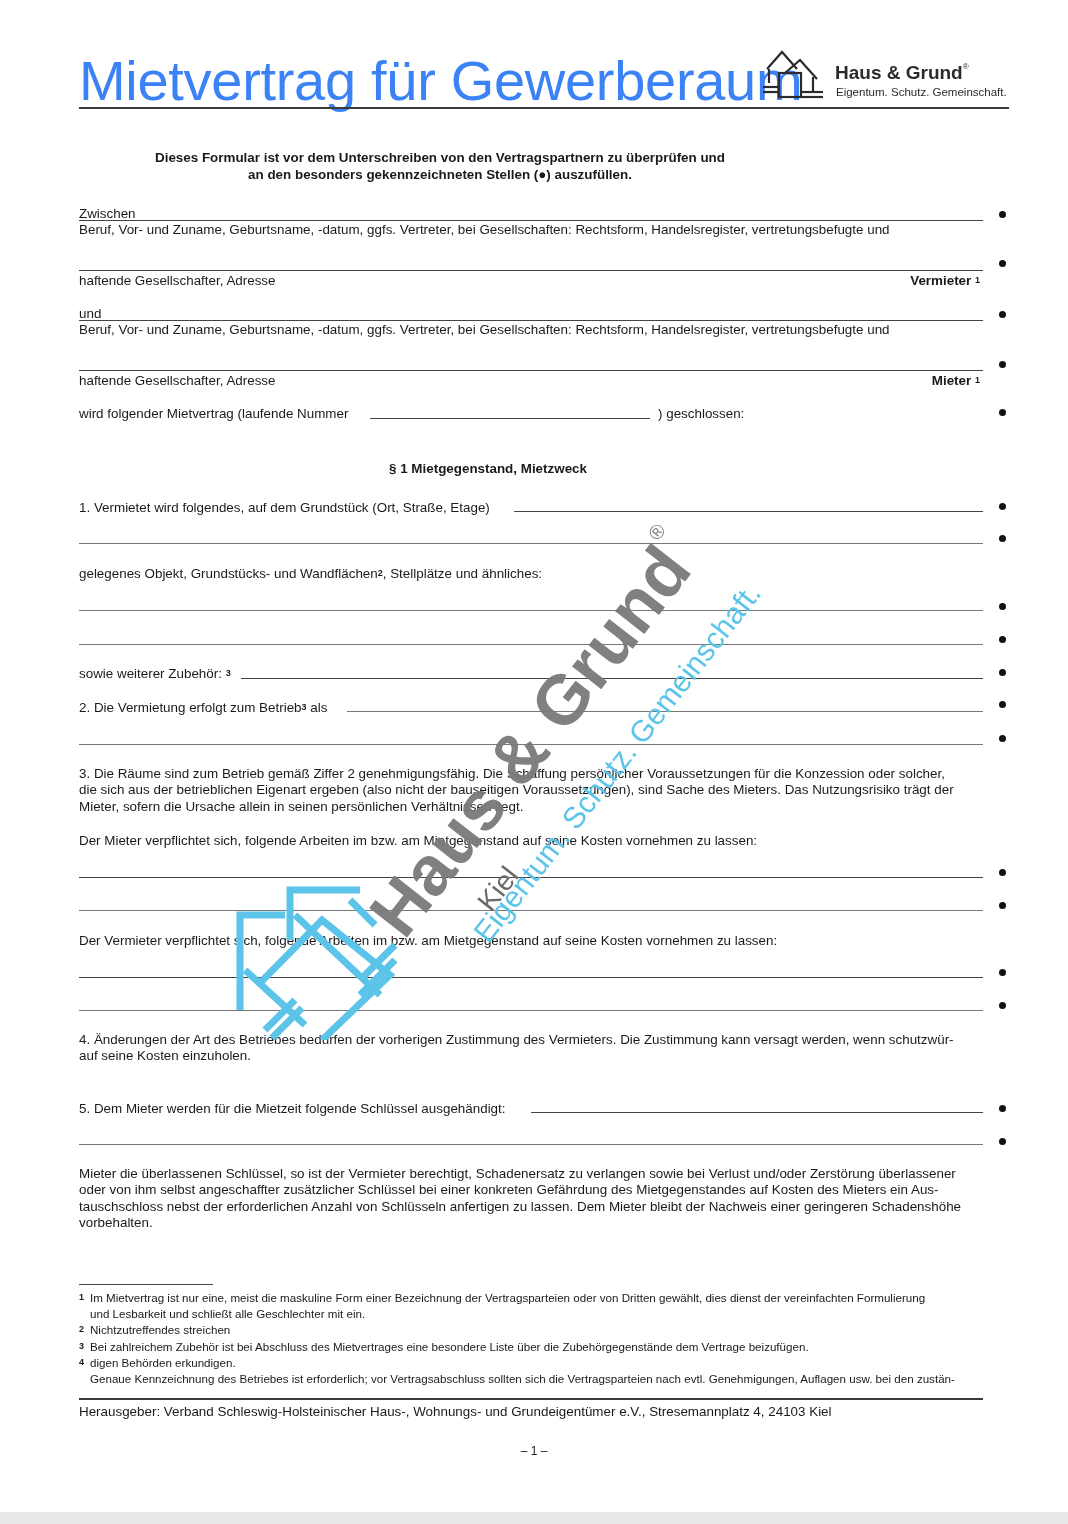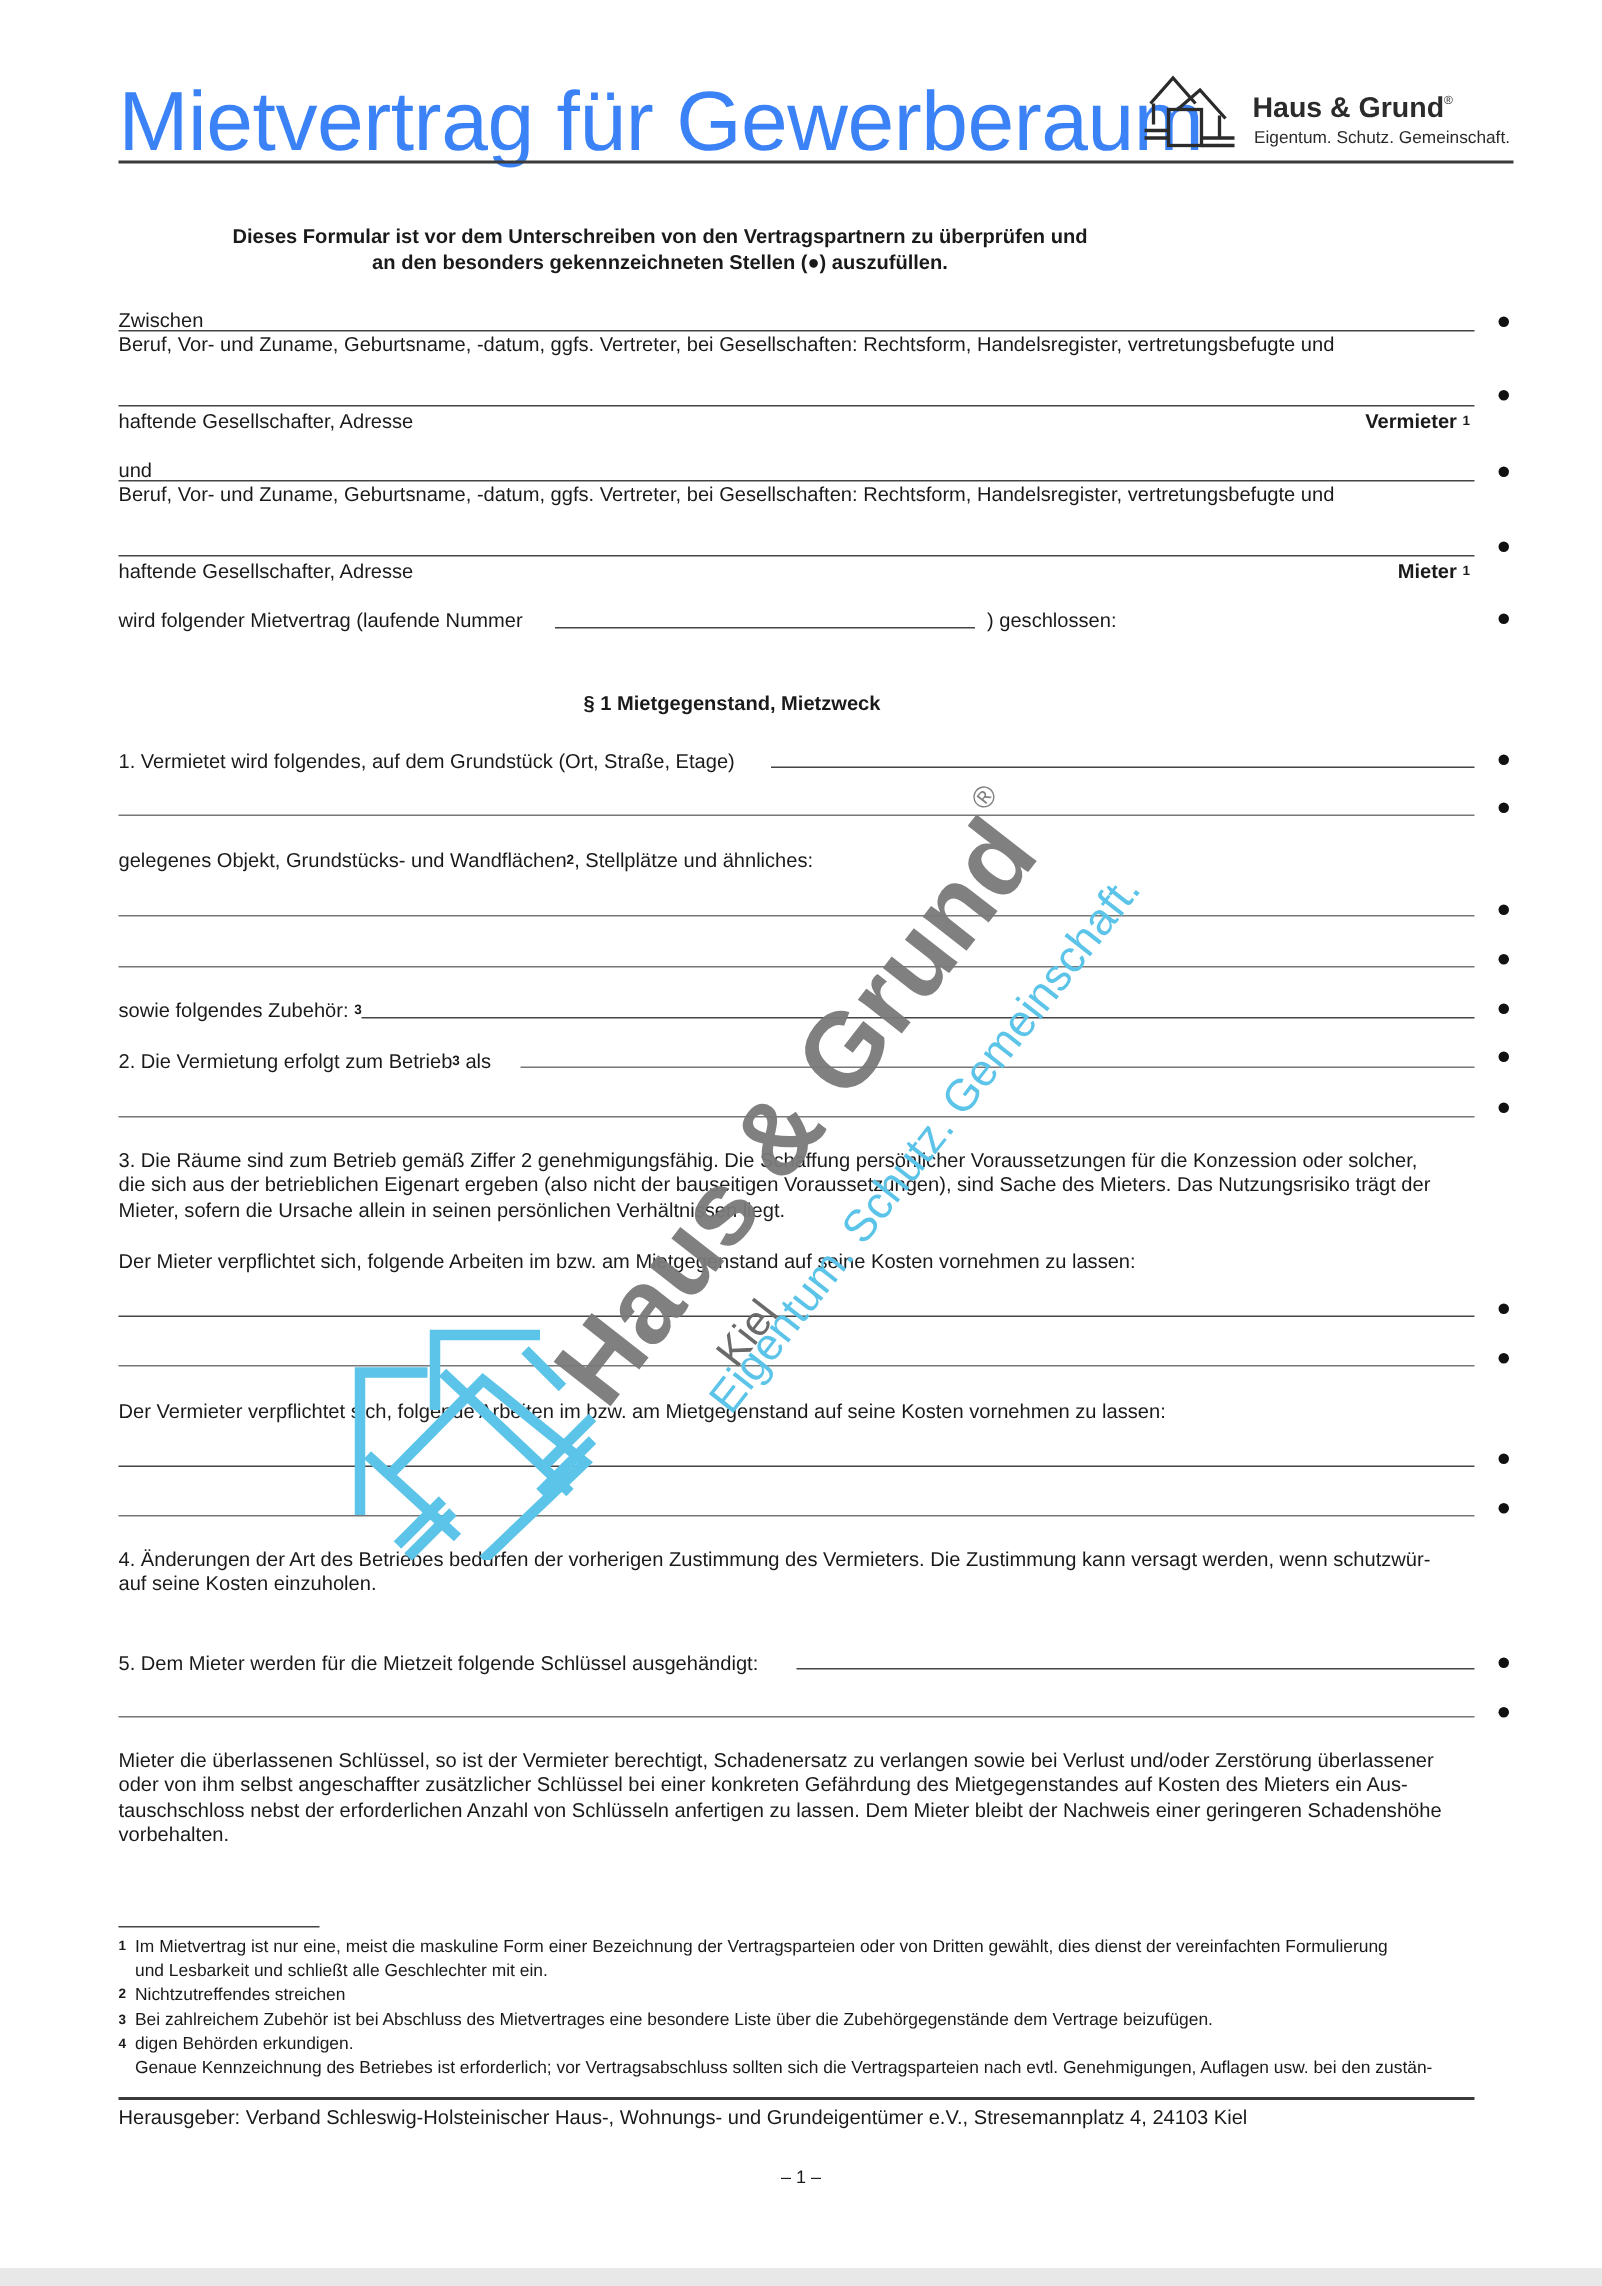--- a/index.html
+++ b/index.html
@@ -86,21 +86,21 @@
 <div class="abs bullet" style="left:999px;top:503px"></div>
 <div class="abs line light" style="left:79px;top:543px;width:904px"></div>
 <div class="abs bullet" style="left:999px;top:535px"></div>
 
 <div class="abs t" style="left:79px;top:566px"><span>gelegenes Objekt, Grundstücks- und Wandflächen</span><span class="sup">2</span><span>, Stellplätze und ähnliches:</span></div>
 <div class="abs line light" style="left:79px;top:610px;width:904px"></div>
 <div class="abs bullet" style="left:999px;top:603px"></div>
 <div class="abs line light" style="left:79px;top:644px;width:904px"></div>
 <div class="abs bullet" style="left:999px;top:636px"></div>
 
-<div class="abs t" style="left:79px;top:666px"><span>sowie folgendes Zubehör:</span> <span class="sup">3</span></div>
+<div class="abs t" style="left:79px;top:666px"><span>sowie weiterer Zubehör:</span> <span class="sup">3</span></div>
 <div class="abs line" style="left:241px;top:678px;width:742px"></div>
 <div class="abs bullet" style="left:999px;top:669px"></div>
 
 <div class="abs t" style="left:79px;top:700px"><span>2. Die Vermietung erfolgt zum Betrieb</span><span class="sup">3</span> <span>als</span></div>
 <div class="abs line light" style="left:347px;top:711px;width:636px"></div>
 <div class="abs bullet" style="left:999px;top:701px"></div>
 <div class="abs line light" style="left:79px;top:744px;width:904px"></div>
 <div class="abs bullet" style="left:999px;top:735px"></div>
 
 <div class="abs para" style="top:766px">

